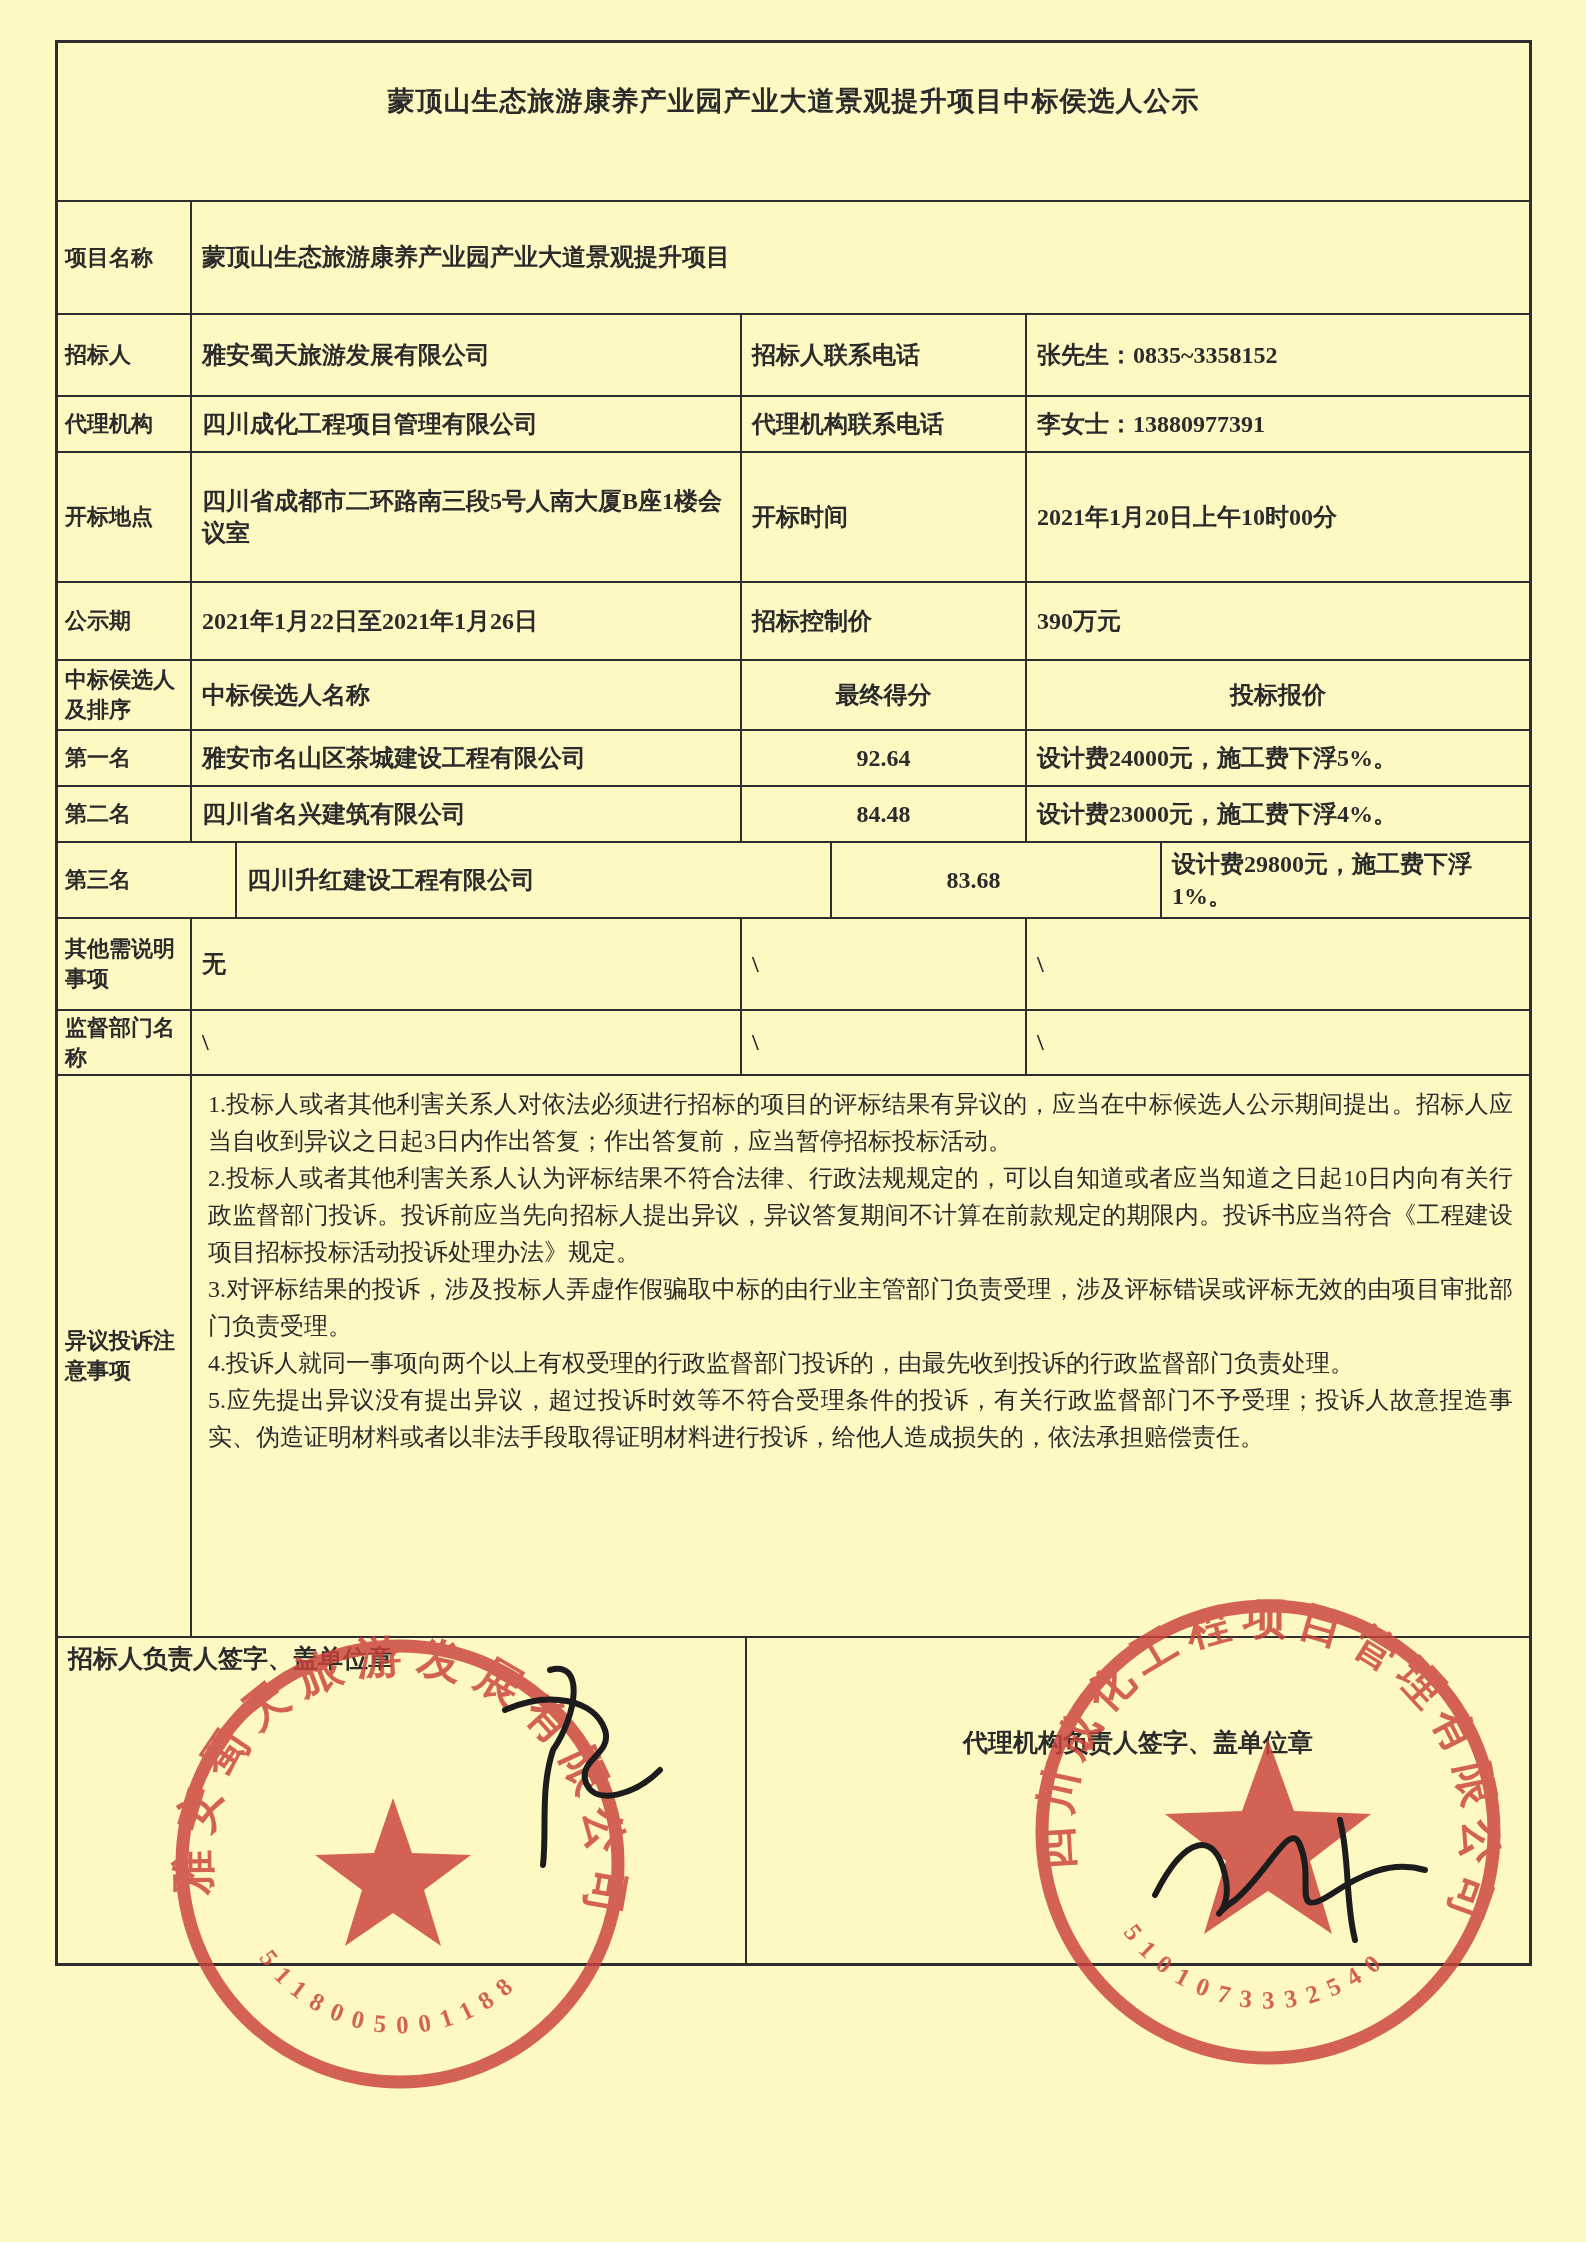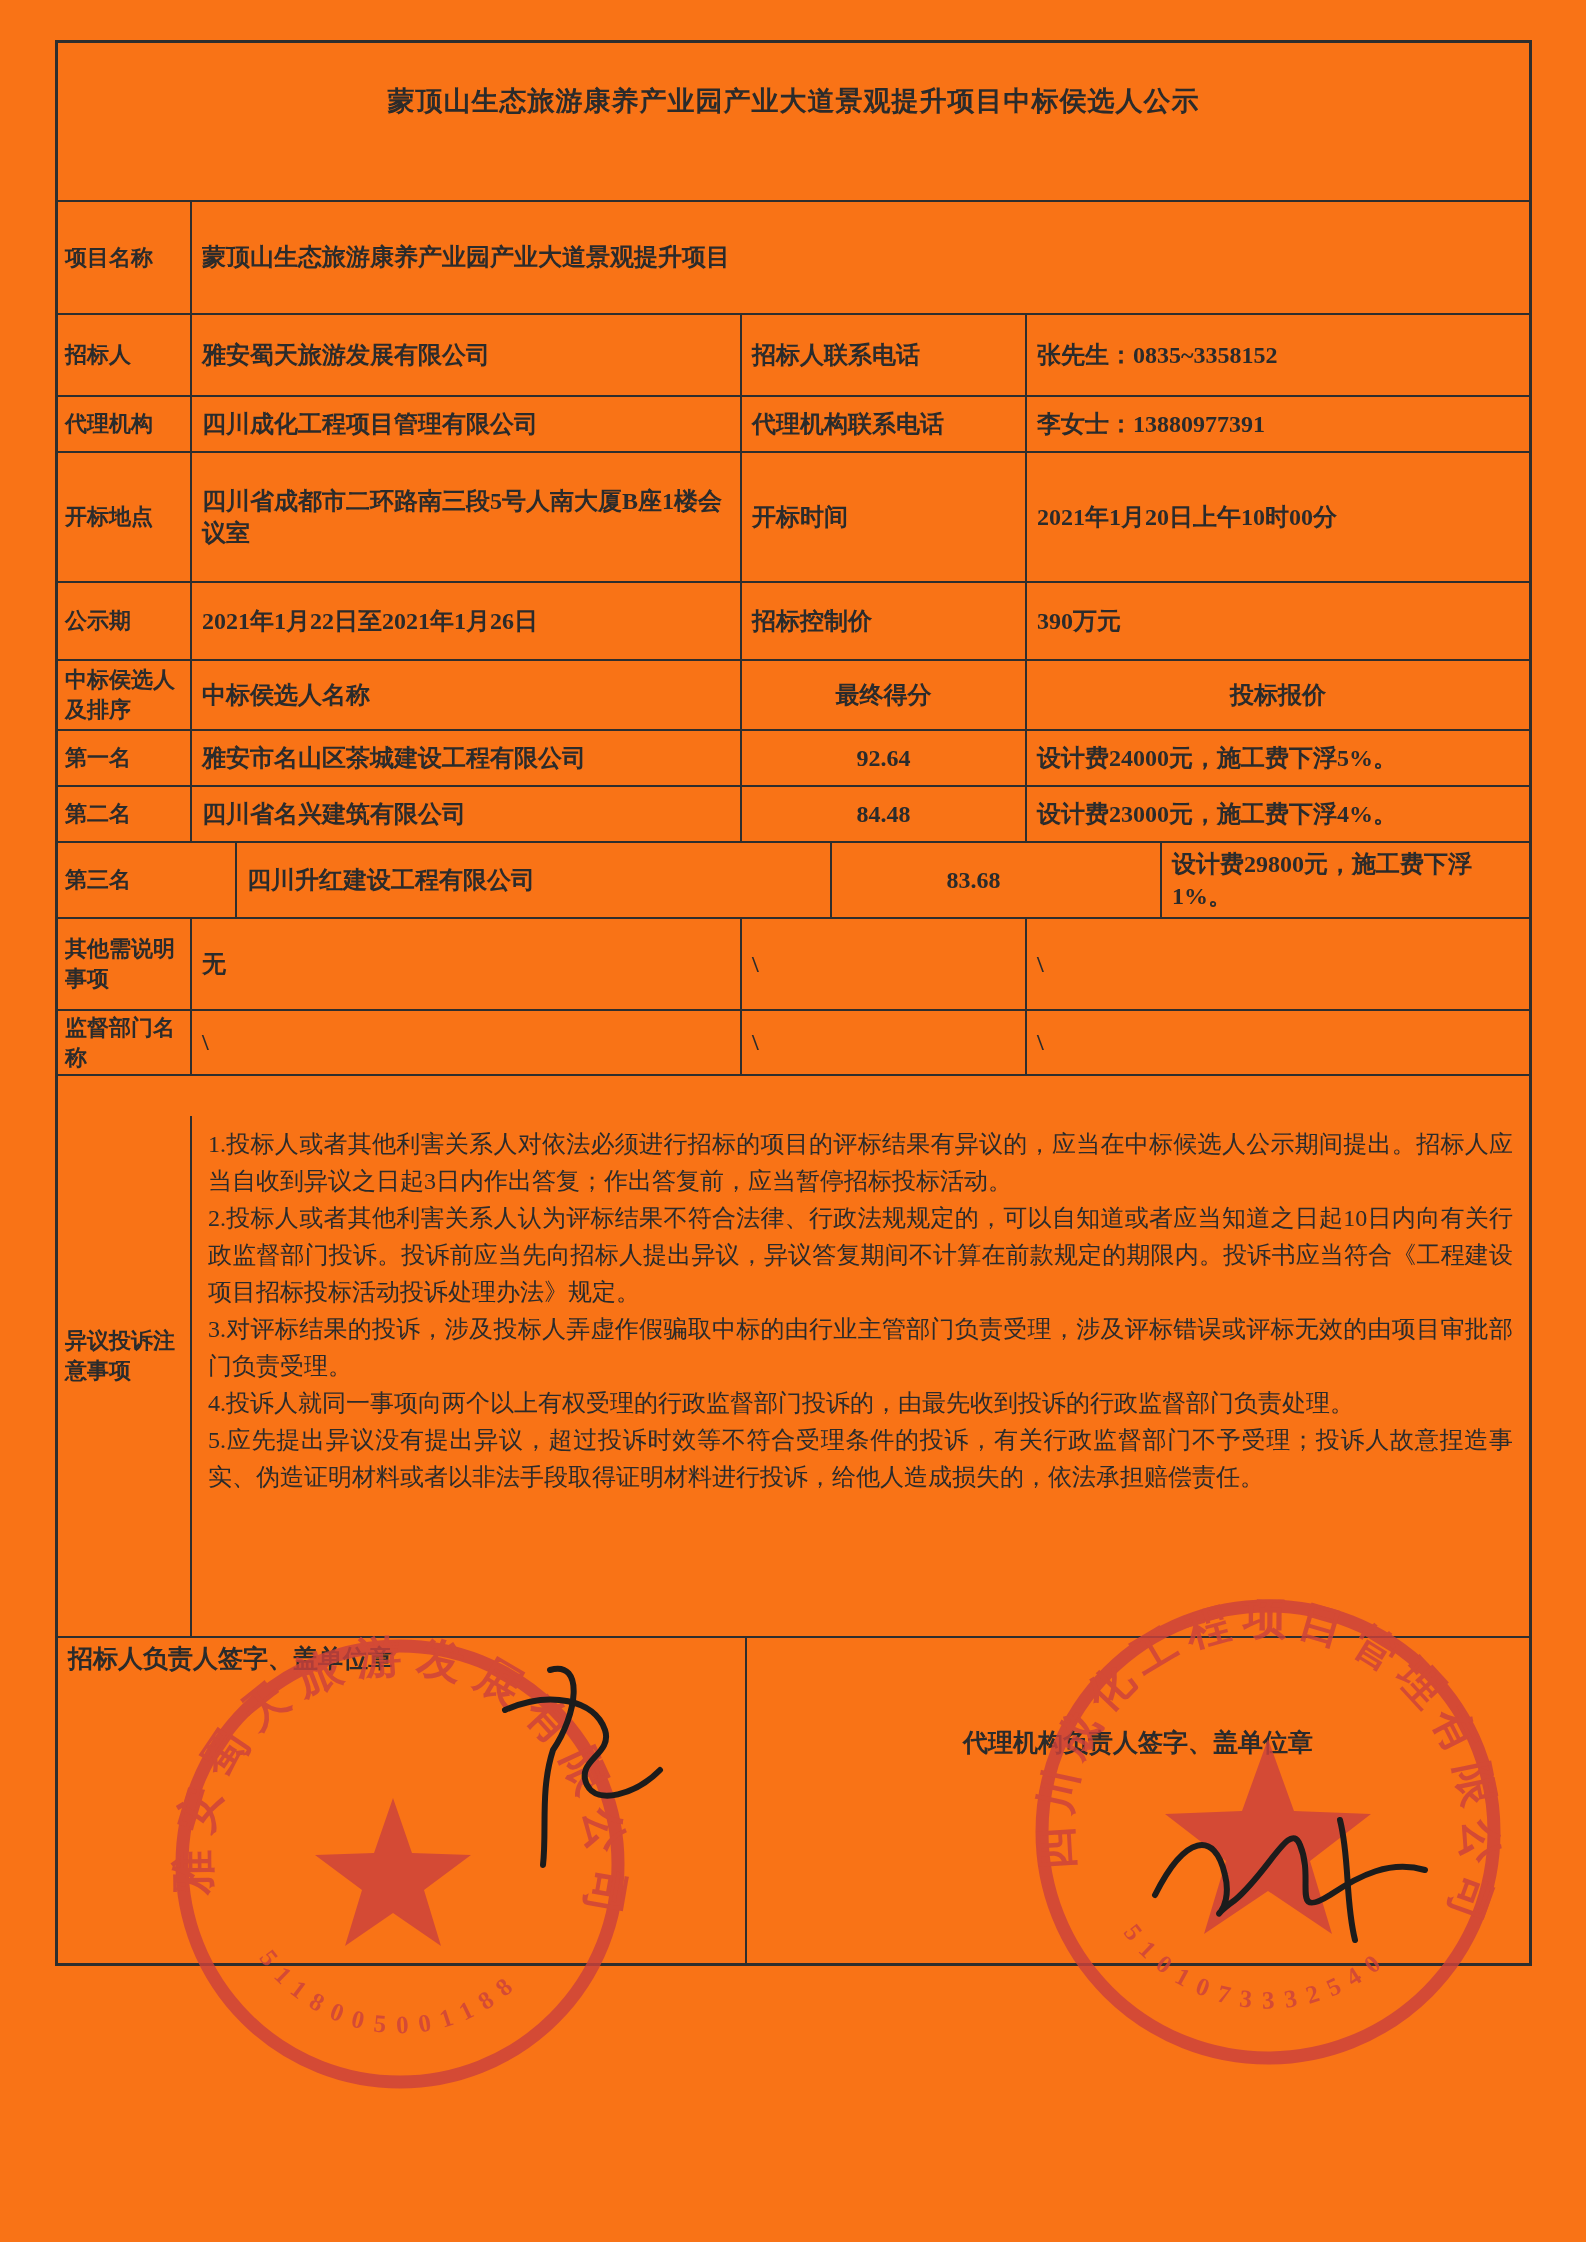--- a/index.html
+++ b/index.html
@@ -1,17 +1,17 @@
 <!DOCTYPE html>
 <html><head>
 <meta charset="utf-8">
 <style>
   html,body{margin:0;padding:0;background:#e8e8e8;}
   .page{
-    position:relative;width:1586px;height:2242px;background:#f97316;
+    position:relative;width:1586px;height:2242px;background:#fef9c3;
     font-family:"Liberation Serif","DejaVu Serif",serif;color:#2b2b2b;overflow:hidden;
   }
   .doc-table{
     position:absolute;left:55px;top:40px;width:1477px;
     border:3px solid #2e2e2e;box-sizing:border-box;background:transparent;
   }
   .row{display:flex;box-sizing:border-box;border-top:2px solid #2e2e2e;}
   .row:first-child{border-top:none;}
   .cell{
     box-sizing:border-box;border-left:2px solid #2e2e2e;
@@ -33,21 +33,21 @@
   .r-chead{height:70px;}
   .r-c1{height:56px;}
   .r-c2{height:56px;}
   .r-c3{height:76px;gap:45px;}
   .r-other{height:92px;}
   .r-super{height:65px;}
   .r-notice{height:562px;}
   .r-sign{height:327px;}
   .notice-cell{
     flex:1;display:block;padding:10px 16px 8px 16px;
-    font-size:24px;line-height:37px;text-align:justify;margin-top:40px;
+    font-size:24px;line-height:37px;text-align:justify;
   }
   .notice-item{margin:0;}
   .sign-left{width:687px;align-items:flex-start;font-size:25px;}
   .sign-right{flex:1;align-items:flex-start;justify-content:center;padding-top:88px;font-size:25px;}
   .seal{position:absolute;opacity:0.82;}
   .seal text{font-family:"Liberation Serif","DejaVu Serif",serif;font-weight:700;}
   .sig{position:absolute;}
 </style>
 </head>
 <body>

